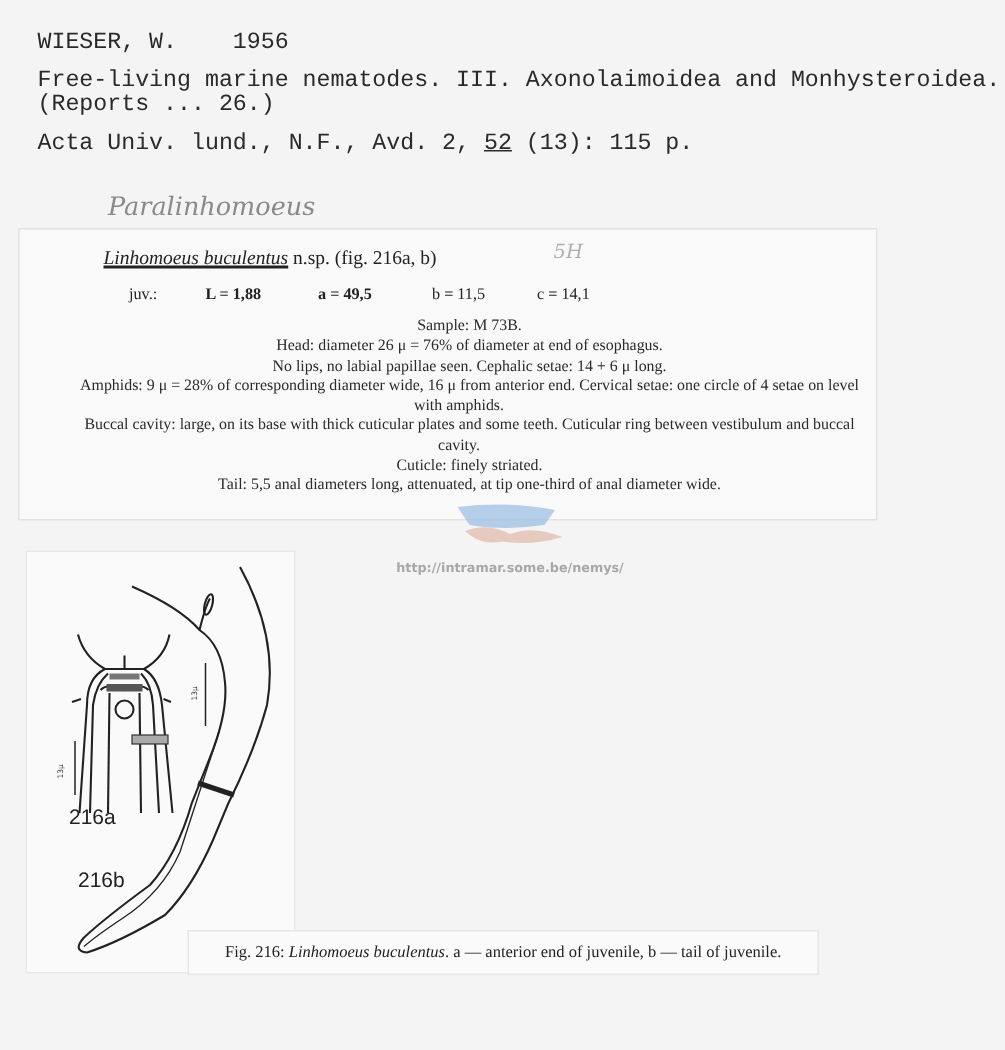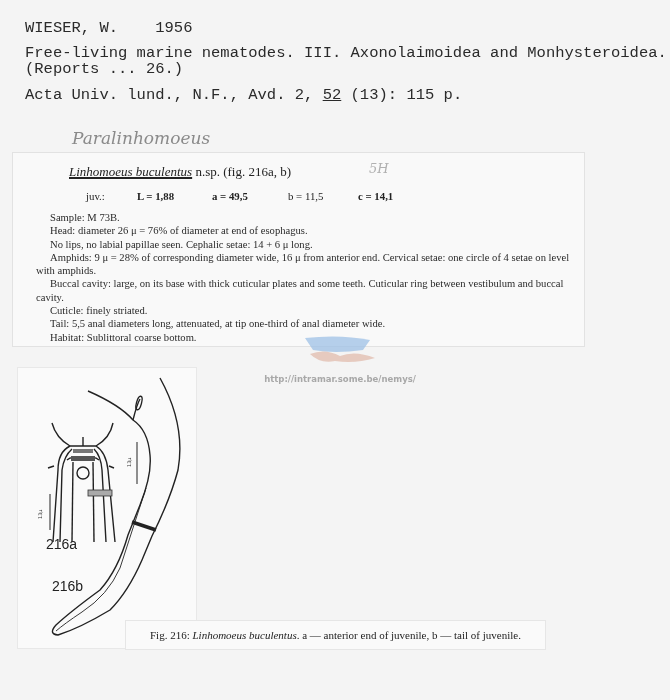--- a/index.html
+++ b/index.html
@@ -17,21 +17,21 @@
     position:absolute; font-family:"DejaVu Serif", serif; font-style:italic;
     color:#8a8a8a; font-weight:normal;
   }
   .clip {
     position:absolute; background:#f9f9f9; border:1px solid #e2e2e2;
   }
   .clip-text {
     position:absolute; font-size:10.6px; line-height:13.3px; color:#2a2a2a;
   }
   .clip-text p { margin:0; }
-  .indent { text-indent:14px; }
+  .indent { text-indent:14px;text-align:center; }
   .heading { position:absolute; font-size:13px; }
   .heading i { text-decoration:underline; text-decoration-thickness:1.5px; }
   .measure { position:absolute; font-size:10.8px; display:flex; }
   .measure span { display:inline-block; }
   .watermark {
     position:absolute; text-align:center; font-family:"DejaVu Sans", sans-serif;
   }
   .wm-logo { width:110px; height:38px; margin:0 auto; position:relative; }
   .wm-org { font-size:10px; color:#b8c4d8; letter-spacing:1.5px; }
   .wm-url { font-size:8.5px; color:#a8a8a8; font-weight:bold; }
@@ -56,32 +56,31 @@
 
 <div class="clip" style="left:12px;top:152px;width:571px;height:193px;">
   <div class="heading" style="left:56px;top:11px;"><i>Linhomoeus buculentus</i><span> n.sp. (fig. 216a, b)</span></div>
   <div class="handnote" style="left:356px;top:8px;font-size:13px;color:#b0b0b0;">5H</div>
 
   <div class="measure" style="left:73px;top:37px;">
     <span style="width:51px;">juv.:</span>
     <span style="width:75px;font-weight:bold;">L = 1,88</span>
     <span style="width:76px;font-weight:bold;">a = 49,5</span>
     <span style="width:70px;font-weight:normal;">b = 11,5</span>
-    <span style="font-weight:bold;">c = 14,1</span>
+    <span style="font-weight:normal;">c = 14,1</span>
   </div>
 
   <div class="clip-text" style="left:23px;top:58px;width:540px;">
     <p class="indent">Sample: M 73B.</p>
     <p class="indent">Head: diameter 26 μ = 76% of diameter at end of esophagus.</p>
     <p class="indent">No lips, no labial papillae seen. Cephalic setae: 14 + 6 μ long.</p>
     <p class="indent">Amphids: 9 μ = 28% of corresponding diameter wide, 16 μ from anterior end. Cervical setae: one circle of 4 setae on level with amphids.</p>
     <p class="indent">Buccal cavity: large, on its base with thick cuticular plates and some teeth. Cuticular ring between vestibulum and buccal cavity.</p>
     <p class="indent">Cuticle: finely striated.</p>
     <p class="indent">Tail: 5,5 anal diameters long, attenuated, at tip one-third of anal diameter wide.</p>
-    <p class="indent">Habitat: Sublittoral coarse bottom.</p>
   </div>
 </div>
 
 <div class="watermark" style="left:250px;top:336px;width:180px;">
   <div class="wm-logo">
     <svg width="110" height="30" viewBox="0 0 110 30">
       <path d="M20 2 Q55 -2 85 4 L78 14 Q50 18 28 14 Z" fill="#9ec0e6" opacity="0.75"></path>
       <path d="M25 18 Q40 12 55 20 Q70 14 90 22 Q70 28 50 25 Q35 28 25 18 Z" fill="#e0b8a8" opacity="0.7"></path>
     </svg>
   </div>

